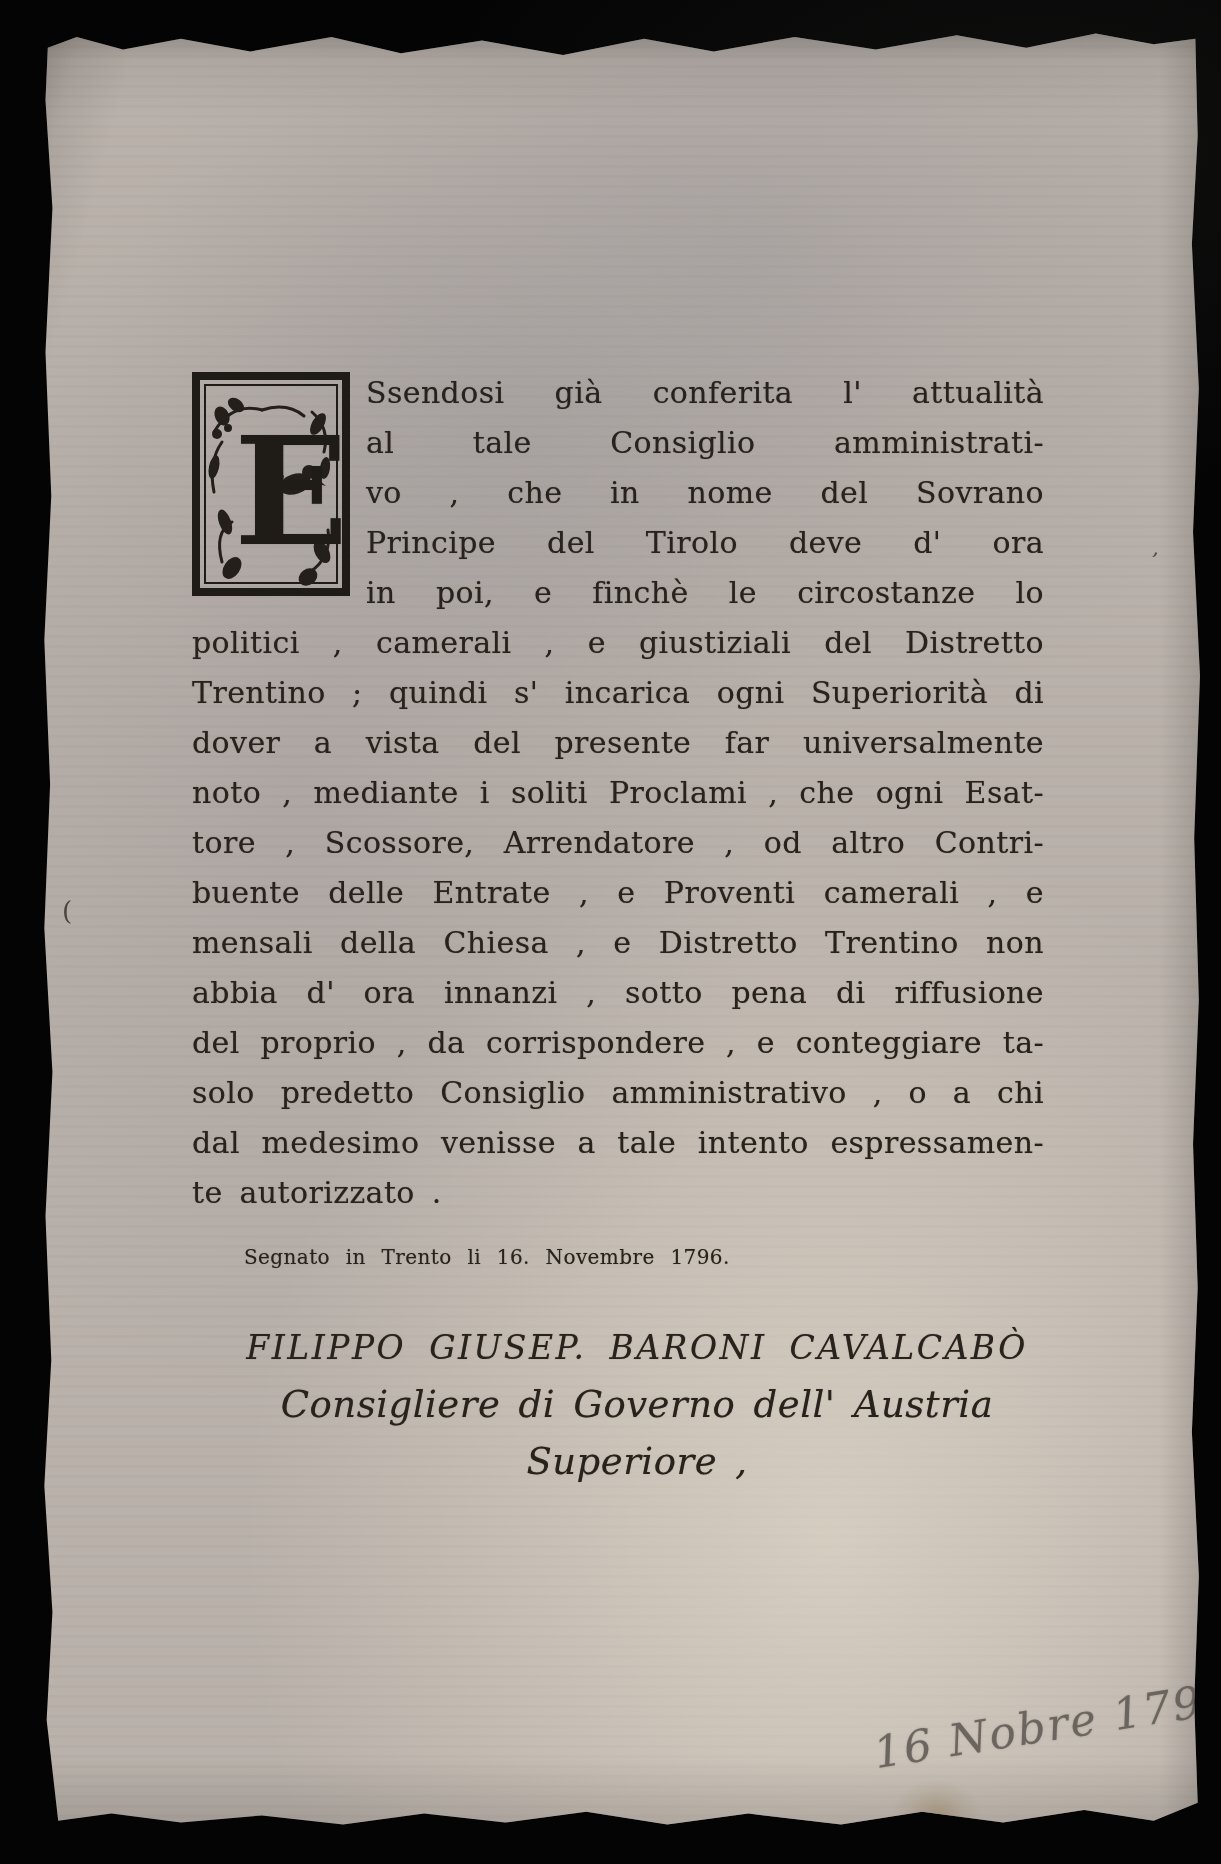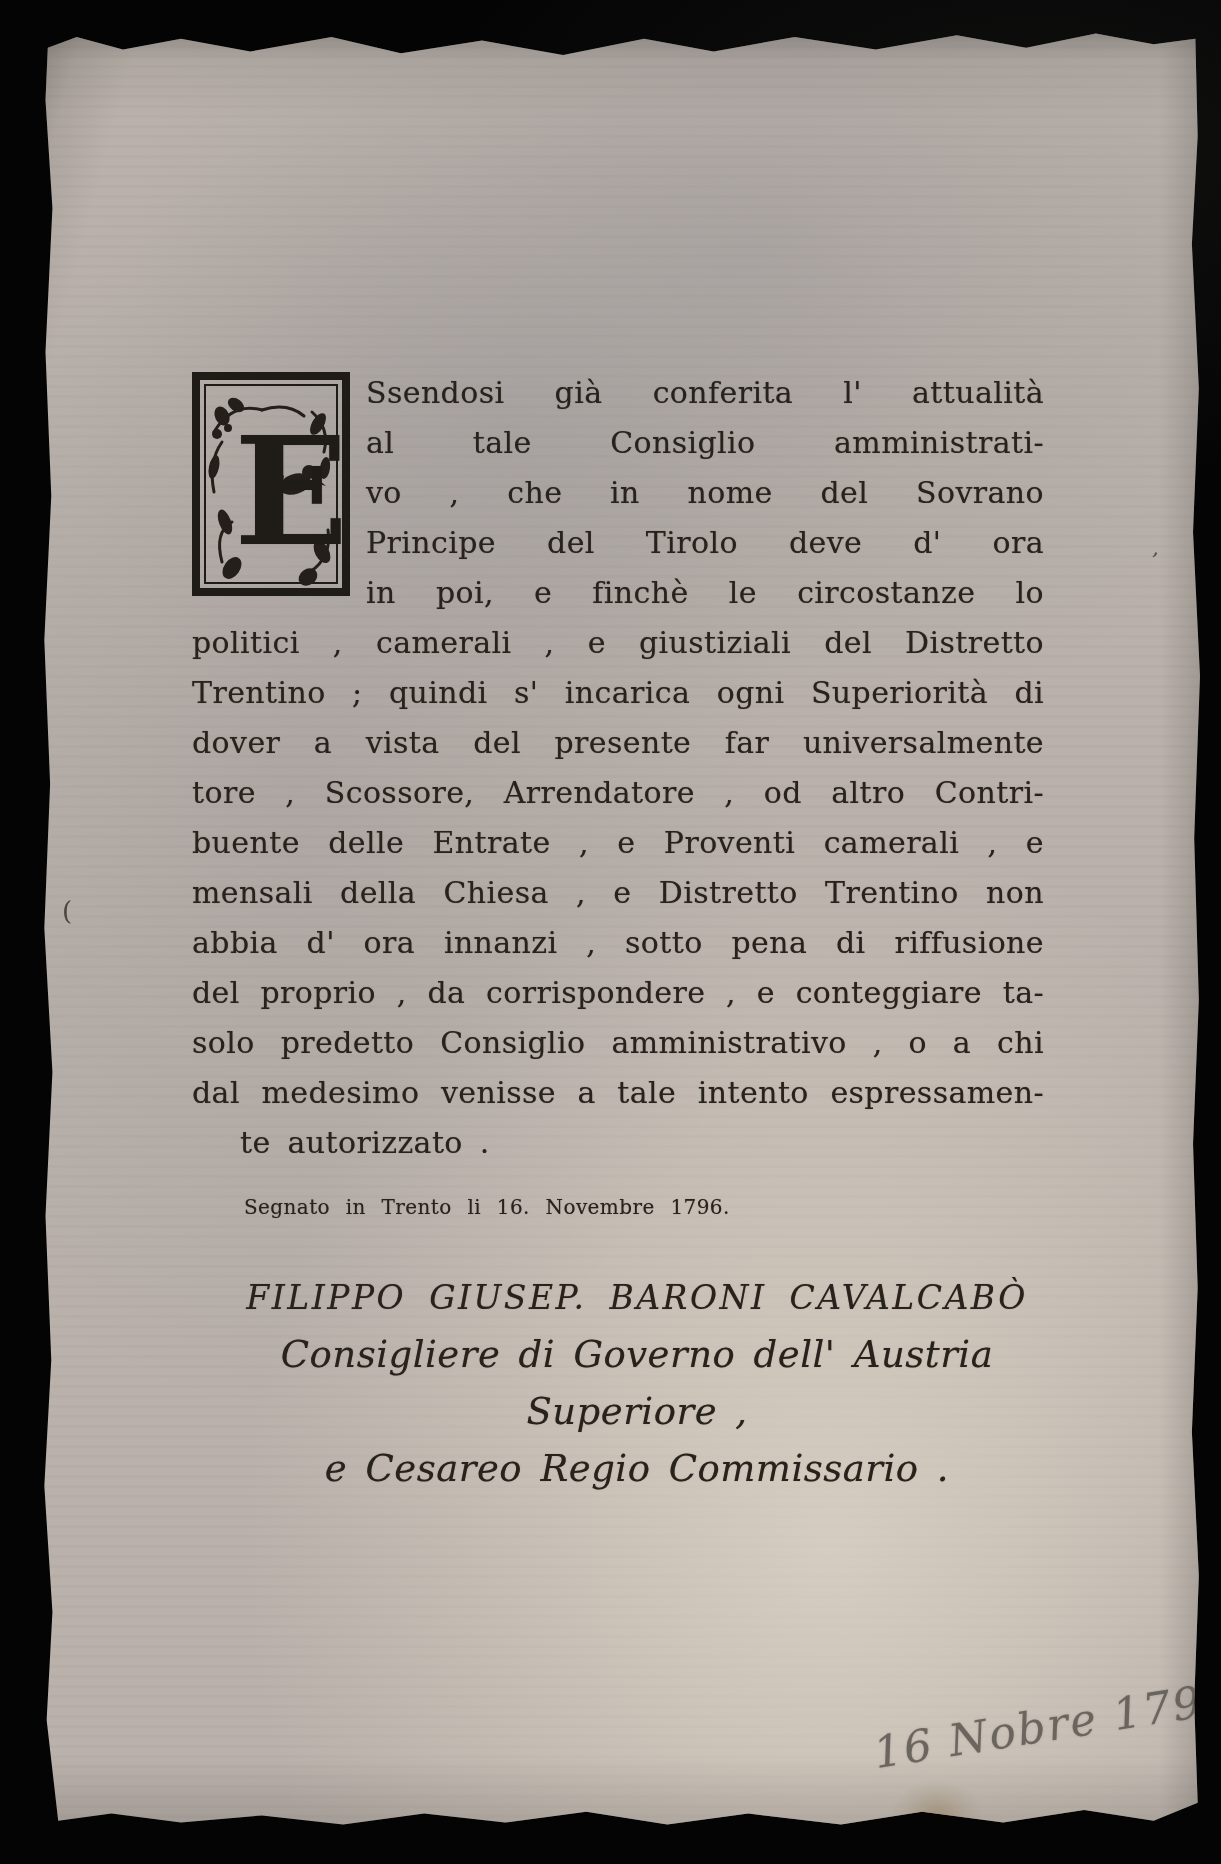--- a/index.html
+++ b/index.html
@@ -47,21 +47,20 @@
     float:left;width:158px;height:224px;margin:4px 16px 10px 0;
   }
   .line{
     text-align:justify;
     -moz-text-align-last:justify;
     text-align-last:justify;
     white-space:normal;
   }
   .line.last{
     text-align-last:left;
-    margin-left:48px;
   }
   .date-line{
     margin-top:14px;padding-left:52px;font-size:20px;word-spacing:9px;
   }
   .sig{margin-top:38px;text-align:center;padding-left:38px;font-style:italic;}
   .sig-name{
     font-size:33px;letter-spacing:2.5px;word-spacing:10px;line-height:56px;
   }
   .sig-title1,.sig-title2{
     font-size:37px;line-height:57px;word-spacing:6px;letter-spacing:0.5px;
@@ -127,36 +126,36 @@
 
       <div>
           <div class="line">Ssendosi già conferita l' attualità</div>
           <div class="line">al tale Consiglio amministrati-</div>
           <div class="line">vo , che in nome del Sovrano</div>
           <div class="line">Principe del Tirolo deve d' ora</div>
           <div class="line">in poi, e finchè le circostanze lo</div>
           <div class="line">politici , camerali , e giustiziali del Distretto</div>
           <div class="line">Trentino ; quindi s' incarica ogni Superiorità di</div>
           <div class="line">dover a vista del presente far universalmente</div>
+          <div class="line">noto , mediante i soliti Proclami , che ogni Esat-</div>
           <div class="line">tore , Scossore, Arrendatore , od altro Contri-</div>
           <div class="line">buente delle Entrate , e Proventi camerali , e</div>
           <div class="line">mensali della Chiesa , e Distretto Trentino non</div>
           <div class="line">abbia d' ora innanzi , sotto pena di riffusione</div>
           <div class="line">del proprio , da corrispondere , e conteggiare ta-</div>
           <div class="line">solo predetto Consiglio amministrativo , o a chi</div>
           <div class="line">dal medesimo venisse a tale intento espressamen-</div>
         </div>
       <div class="line last">te autorizzato .</div>
 
       <div class="date-line">Segnato in Trento li 16. Novembre 1796.</div>
 
       <div class="sig">
         <div class="sig-name">FILIPPO GIUSEP. BARONI CAVALCABÒ</div>
         <div class="sig-title1">Consigliere di Governo dell' Austria Superiore ,</div>
-        <div class="sig-title2">e Cesareo Regio Commissario .</div>
       </div>
     </div>
 
     <div class="handnote">16 Nobre 1796</div>
     <div class="stain"></div>
     <div class="speck1">(</div>
     <div class="speck2">’</div>
   </div>
 </div>
 

